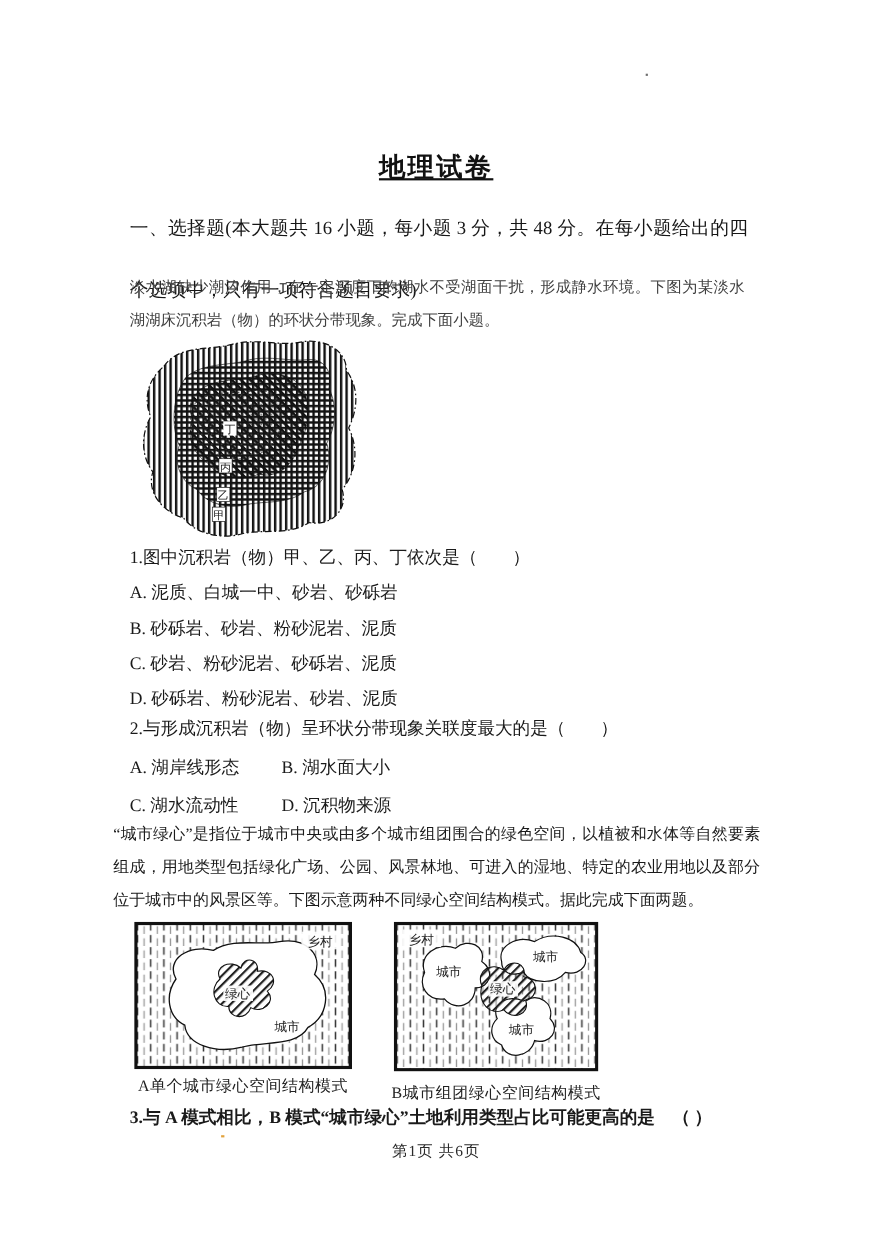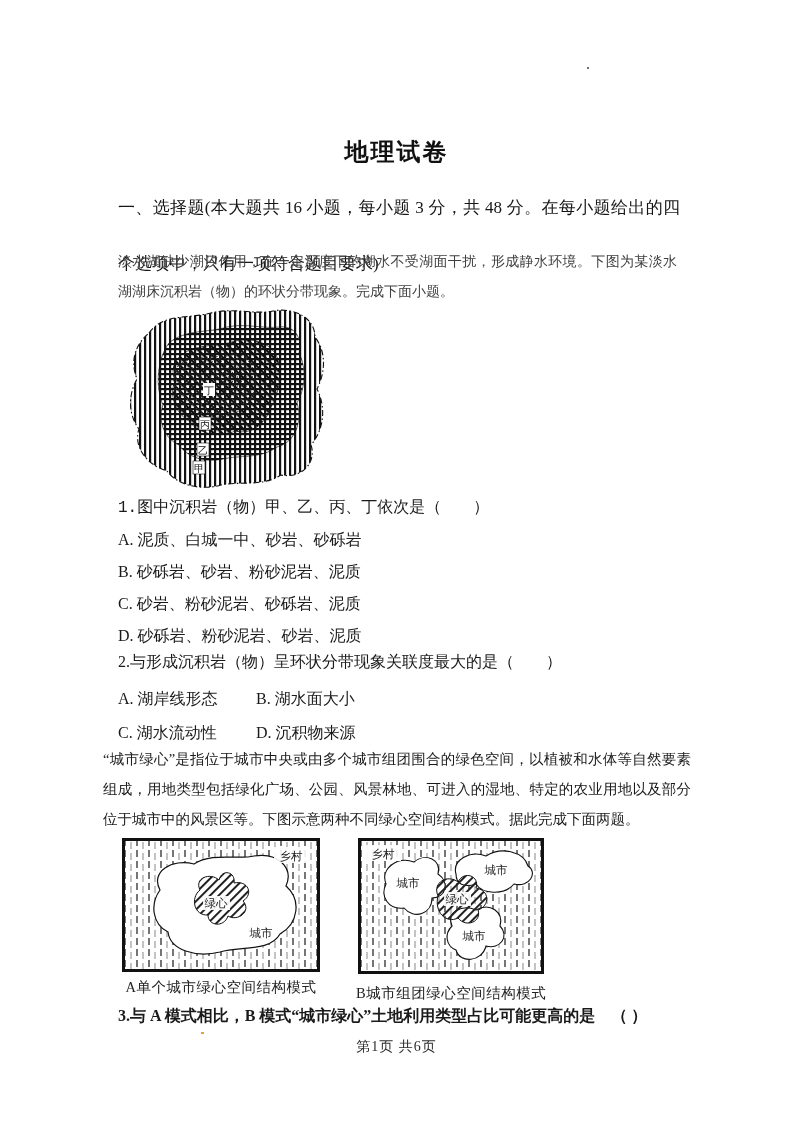--- a/index.html
+++ b/index.html
@@ -8,36 +8,36 @@
     font-family:"Liberation Serif","DejaVu Serif",serif; color:#1d1d1d;
     overflow:hidden;
   }
   .abs { position:absolute; }
   .doc-title {
     top:90px; left:0; width:100%; text-align:center;
     font-size:24px; font-weight:bold; letter-spacing:1px; color:#111;
   }
   .doc-subtitle {
     top:136px; left:0; width:100%; text-align:center;
-    font-size:24px; font-weight:bold; letter-spacing:2px; color:#111;
+    font-size:24px; font-weight:bold; letter-spacing:2px; color:#111;text-decoration:underline;
   }
   .section-heading {
     top:180px; left:118px; width:562px;
     font-size:17px; line-height:56px; text-align:justify; color:#161616;
   }
   .passage-lake {
     top:247px; left:118px; width:559px;
     font-size:14px; line-height:30px; text-align:justify; color:#404040;
   }
   .passage-green {
     top:744px; left:103px; width:588px;
     font-size:14.5px; line-height:30px; text-align:justify; color:#1a1a1a;
   }
   .q-stem { font-size:16px; color:#1a1a1a; white-space:nowrap; }
-  .q1-stem { top:497px; left:118px;font-family:Liberation Mono, monospace; }
+  .q1-stem { top:497px; left:118px; }
   .q2-stem { top:652px; left:118px; }
   .q3-stem { top:1006px; left:118px;font-weight:bold; }
   .q1-options { top:524px; left:118px; width:480px; }
   .q1-options .opt { height:32px; line-height:32px; font-size:16px; color:#1a1a1a; }
   .q2-options {
     top:688px; left:118px; width:420px;
     display:grid; grid-template-columns:138px auto; grid-auto-rows:34px;
     font-size:16px; color:#1a1a1a;
   }
   .q2-options .opt { line-height:22px; }

